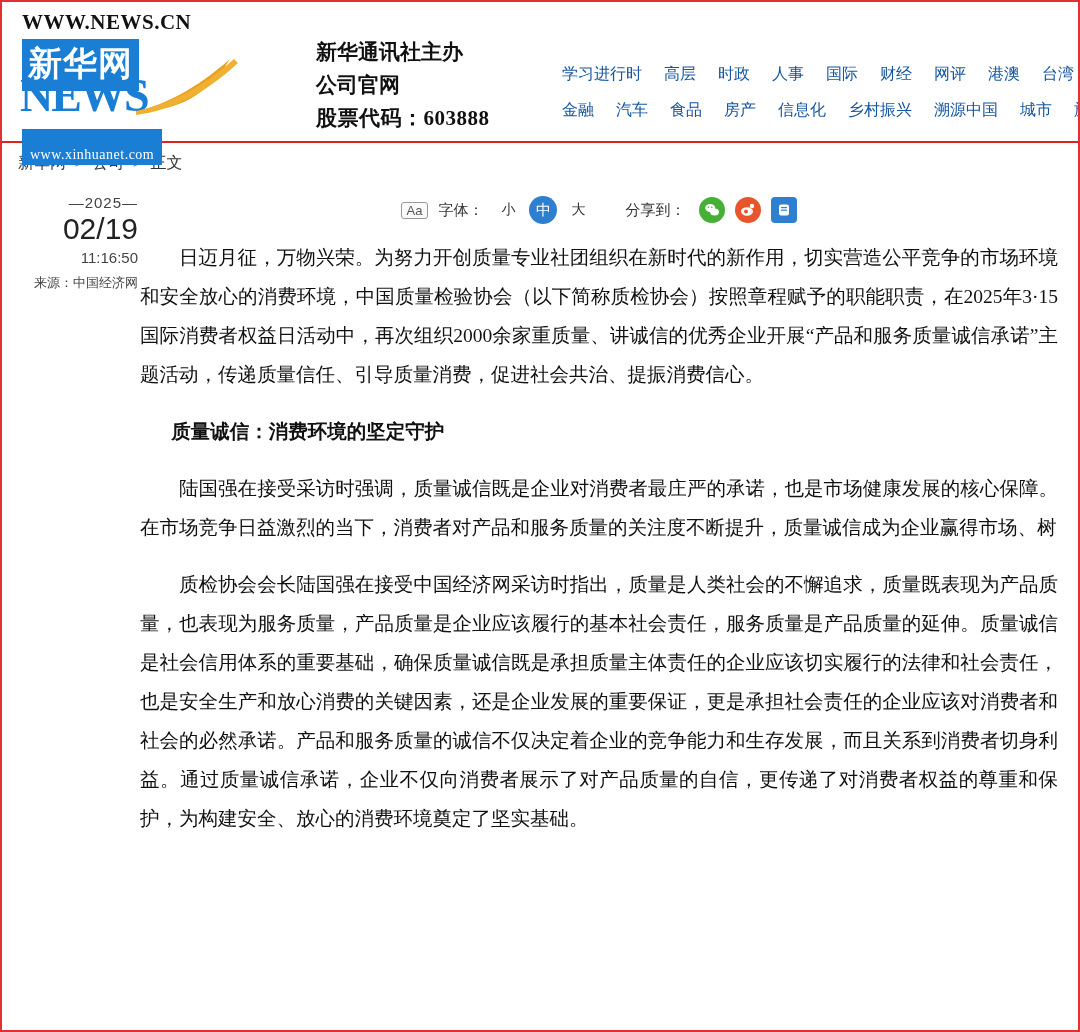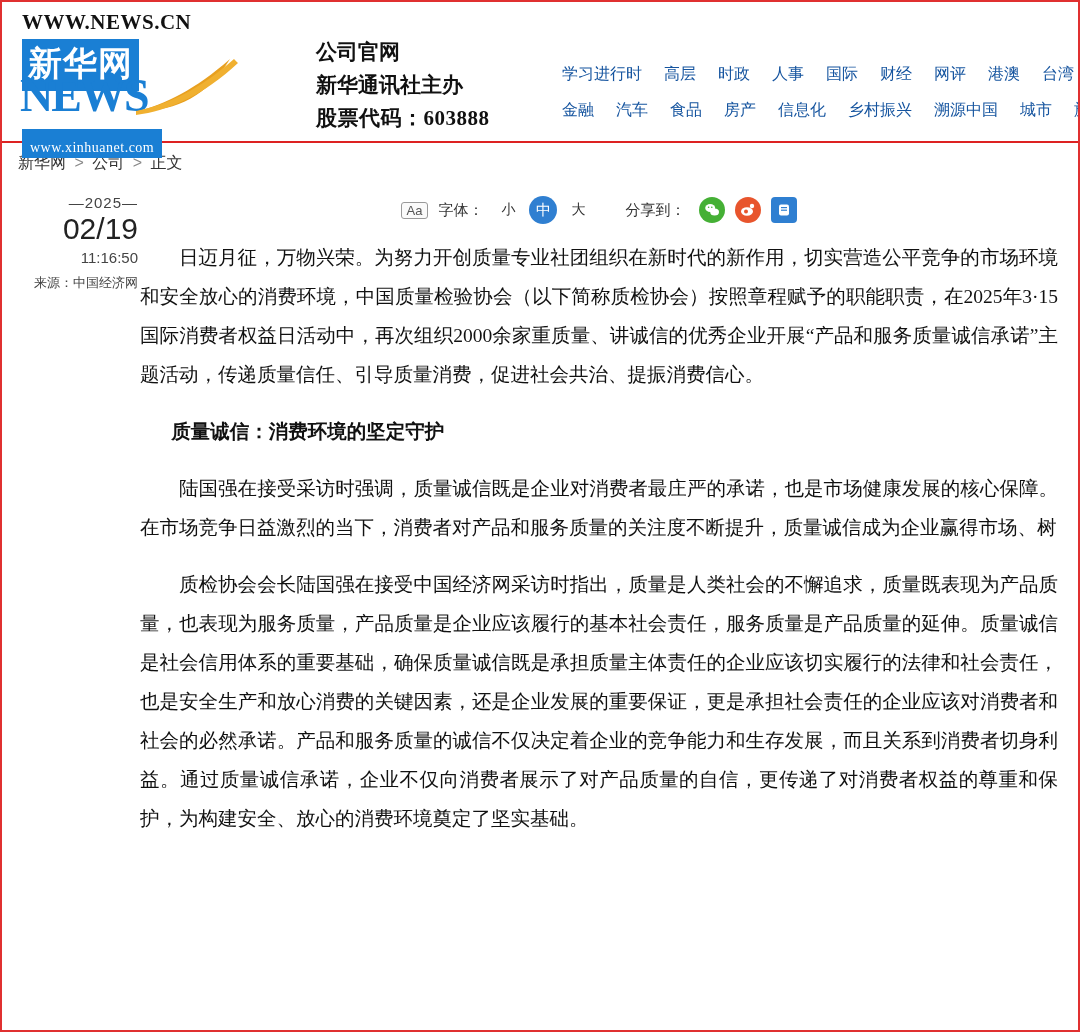--- a/index.html
+++ b/index.html
@@ -75,21 +75,21 @@
     height: 62px;
   }
   .logo-domain {
     position: absolute;
     left: 6px;
     top: 92px;
     background: #1a7fd4;
     color: #fff;
     font-family: "Liberation Serif", serif;
     font-size: 14px;
-    padding: 11px 8px 2px 8px;
+    padding: 18px 8px 2px 8px;
     letter-spacing: 0.5px;
   }
   .logo-divider {
     width: 2px;
     background: #c9c9c9;
     align-self: stretch;
     margin: 8px 16px 8px 4px;
   }
   .org-block {
     flex: 0 0 220px;
@@ -266,22 +266,22 @@
         <path d="M4 56 C30 50 62 34 96 4 C74 40 44 56 4 56 Z" fill="#e8a020"></path>
         <path d="M2 60 C34 56 70 40 104 8 C100 4 100 4 100 4 C66 34 34 50 2 56 Z" fill="#f0b030"></path>
       </svg>
       <div class="logo-domain">www.xinhuanet.com</div>
     </div>
   </div>
 
   <div class="logo-divider"></div>
 
   <div class="org-block">
+    <div>新华通讯社主办</div>
     <div>公司官网</div>
-    <div>新华通讯社主办</div>
     <div class="code"><span>股票代码：</span><span>603888</span></div>
   </div>
 
   <div class="nav-block">
     <div class="nav-row">
       <a>学习进行时</a>
       <a>高层</a>
       <a>时政</a>
       <a>人事</a>
       <a>国际</a>

